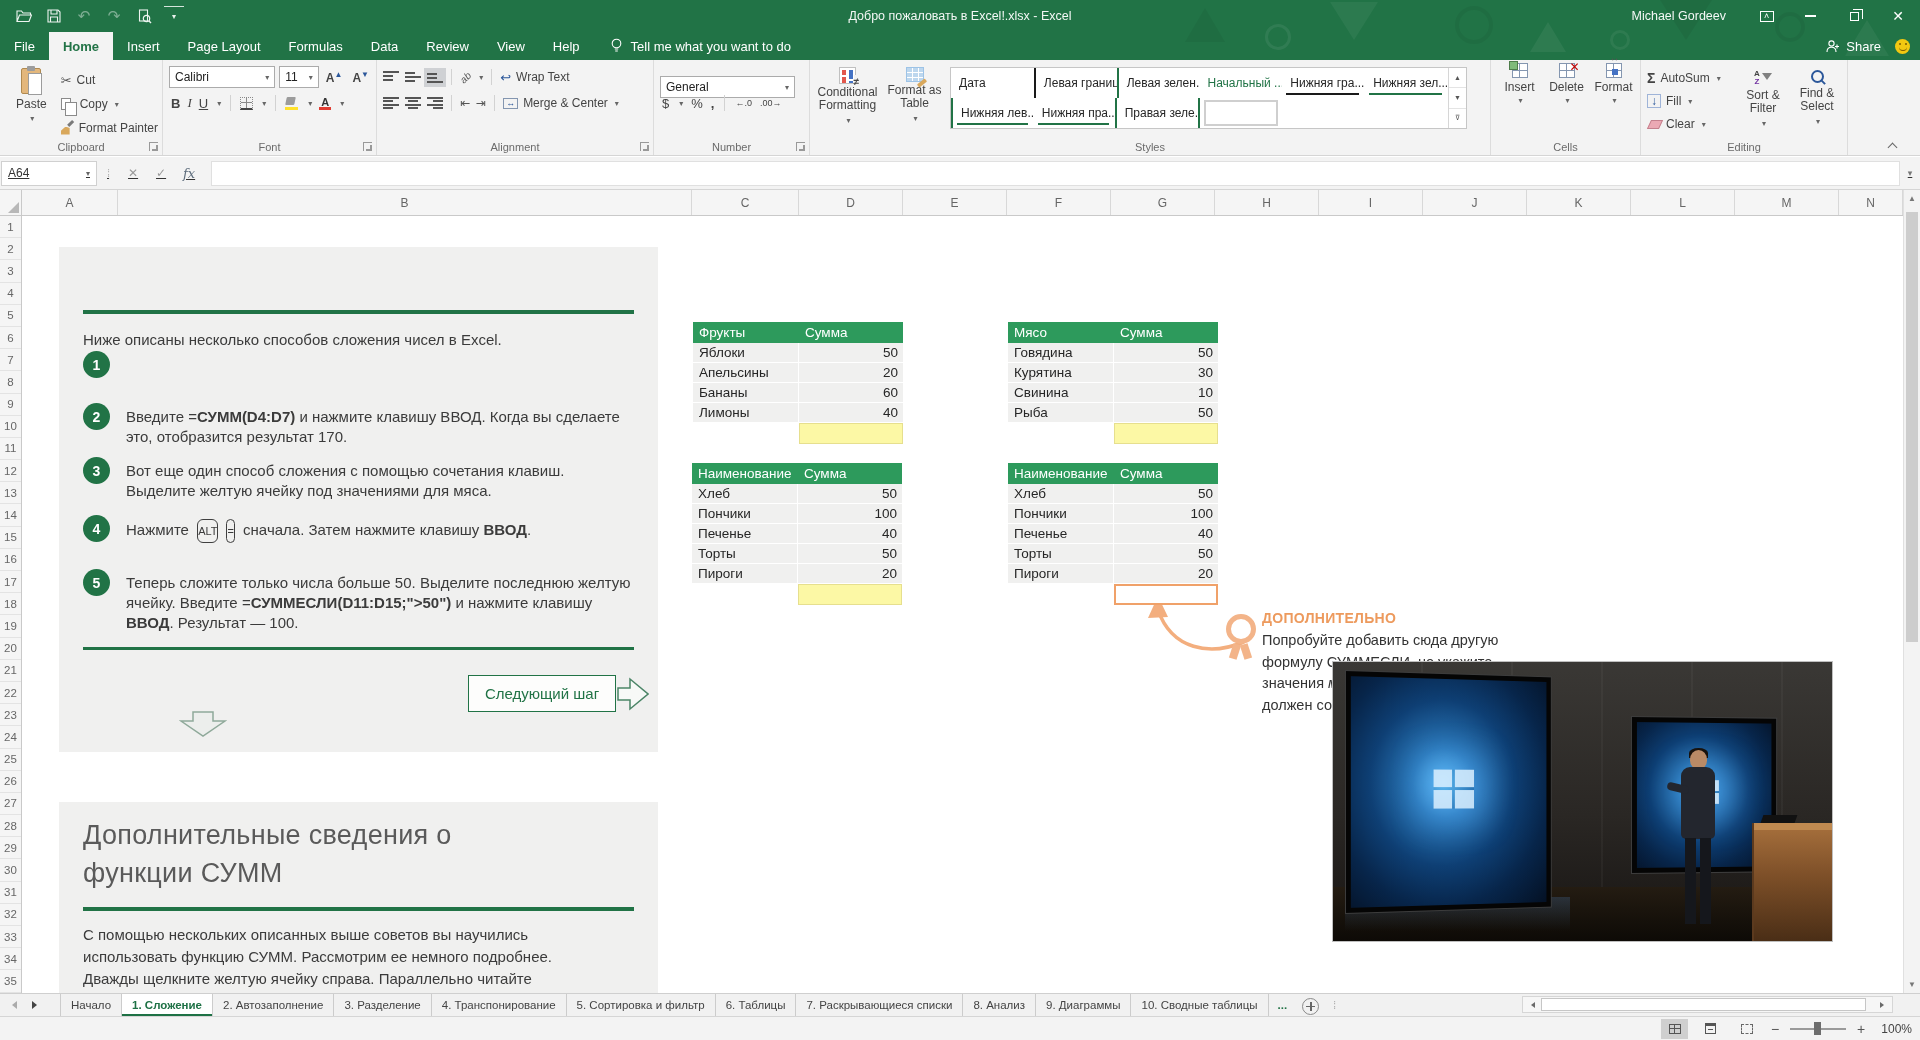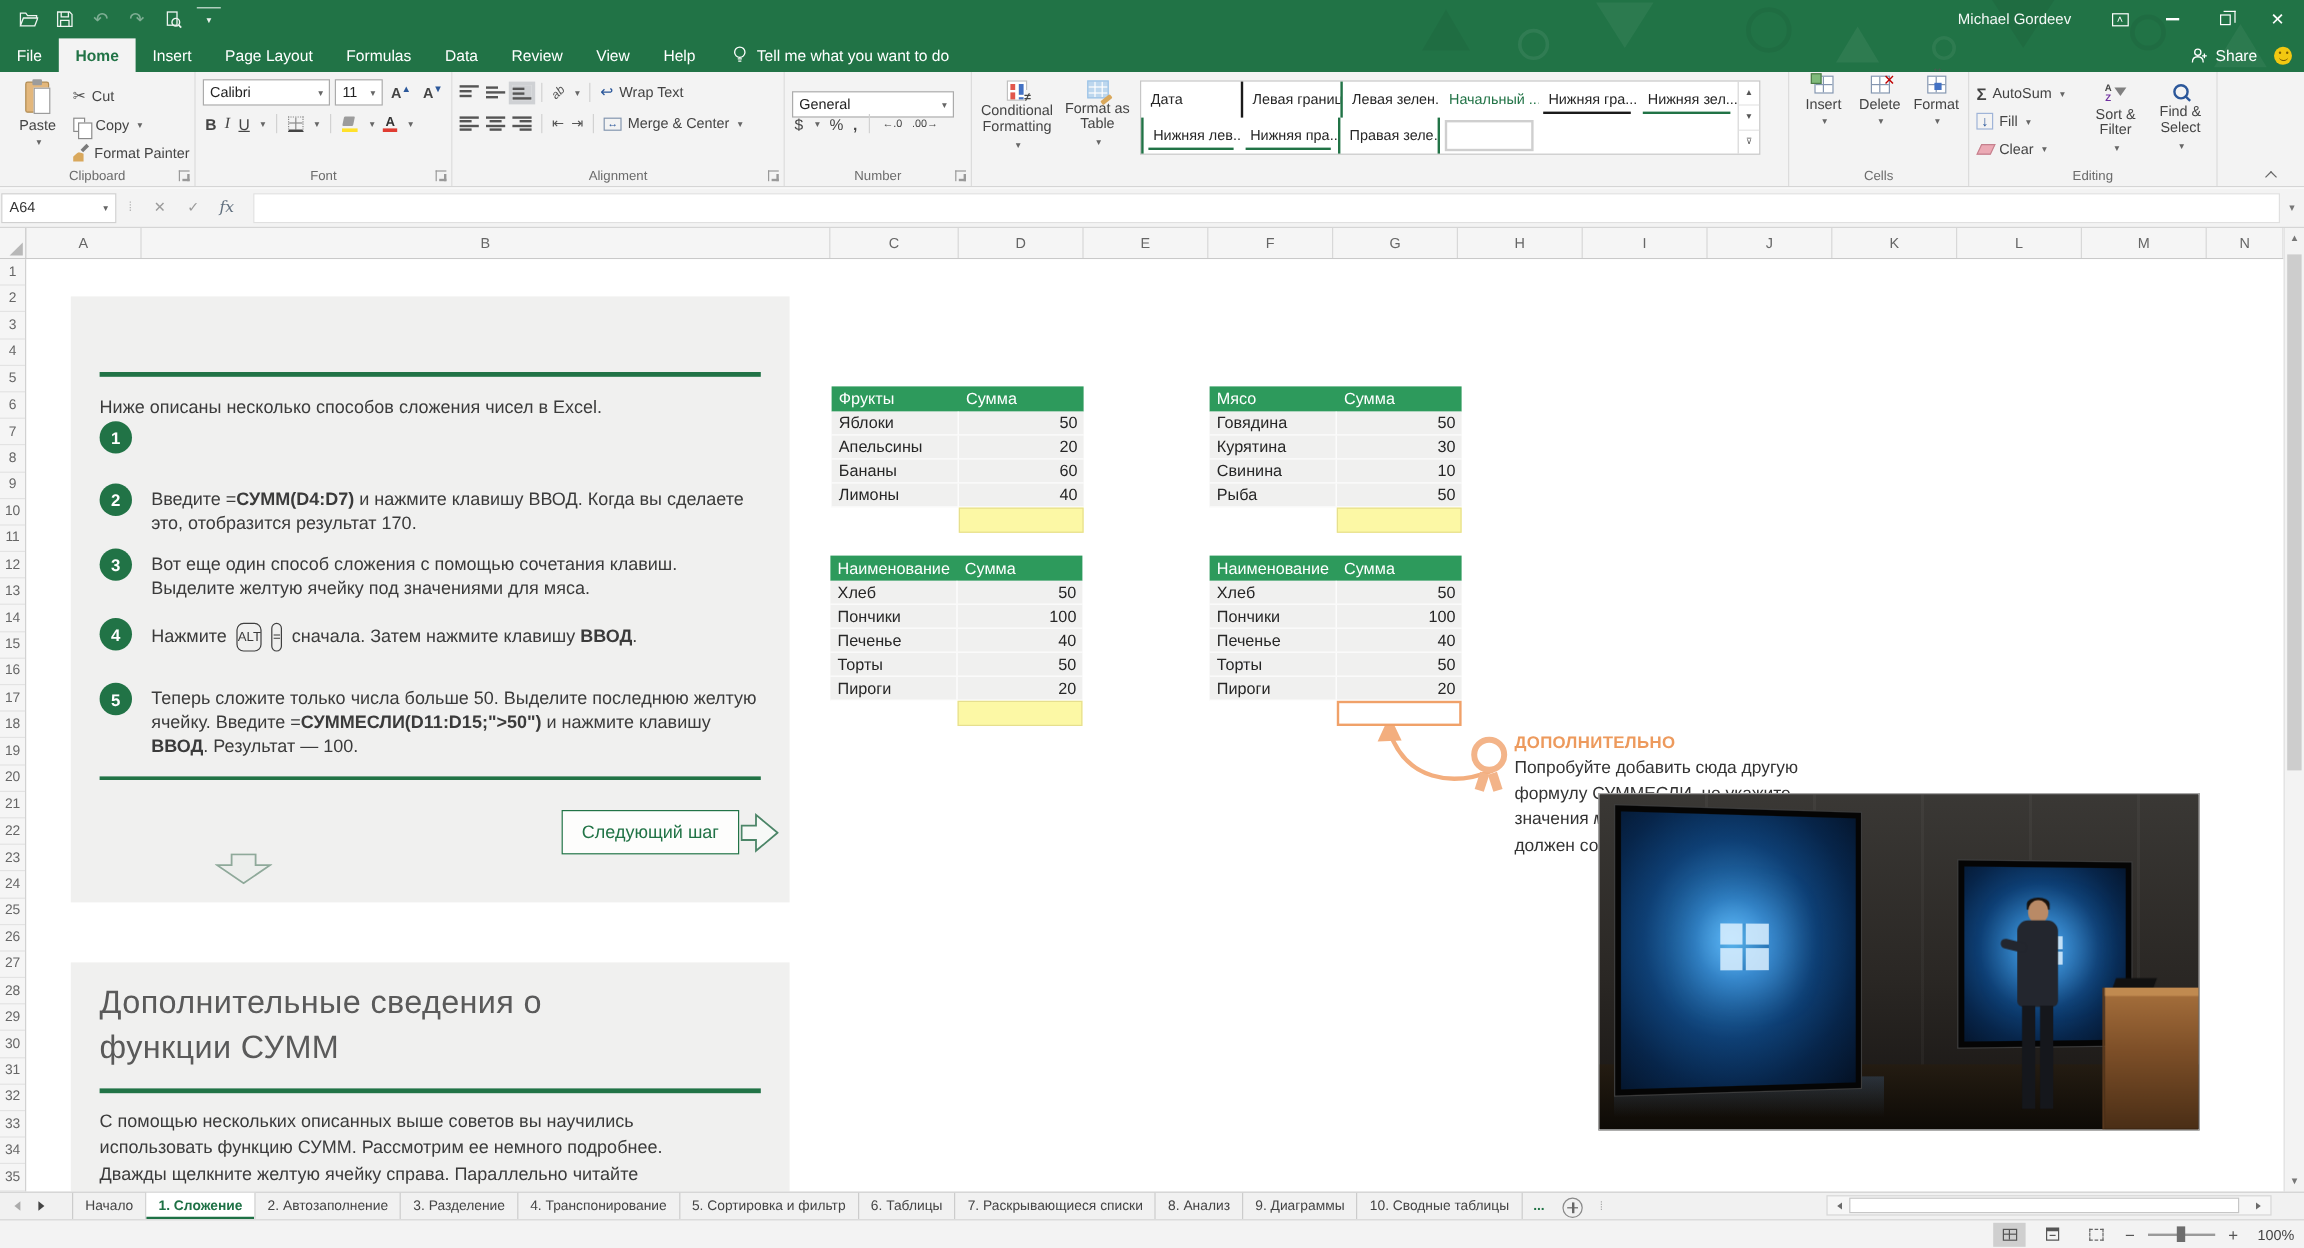--- a/index.html
+++ b/index.html
@@ -164,21 +164,21 @@
   .i-sort .az b { display:block; color:#444; }
   .i-sort .az i { display:block; font-style:normal; color:#7030A0; }
   .i-sort::after { content:""; position:absolute; right:0; top:3px; width:0; height:0; border:5px solid transparent; border-top:7px solid #808080; }
   .i-find { position:relative; width:15px; height:15px; }
   .i-find::before { content:""; position:absolute; left:1px; top:0; width:9px; height:9px; border:2px solid #2B579A; border-radius:50%; }
   .i-find::after { content:""; position:absolute; right:1px; bottom:0; width:2px; height:6px; background:#2B579A; transform:rotate(-45deg); }
   .collapse-ribbon { position:absolute; right:20px; bottom:4px; width:14px; height:10px; }
   .collapse-ribbon::before { content:""; position:absolute; left:3px; top:3px; width:6px; height:6px; border-left:1.5px solid #666; border-top:1.5px solid #666; transform:rotate(45deg); }
 
   
-  .fbar { position:absolute; left:0; top:157px; width:1920px; height:33px; background:#f3f3f3; border-bottom:1px solid #d5d5d5; display:flex; align-items:center; }
+  .fbar { position:absolute; left:0; top:157px; width:1920px; height:33px; background:#f3f3f3; border-bottom:1px solid #d5d5d5; display:flex; align-items:center;text-decoration:underline; }
   .namebox { width:96px; height:25px; margin-left:1px; background:#fff; border:1px solid #d0d0d0; display:flex; align-items:center; padding:0 6px; font-size:12px; color:#333; }
   .namebox .car { margin-left:auto; }
   .fsplit { color:#b5b5b5; font-size:11px; padding:0 10px; letter-spacing:-1px; }
   .fbtn { width:28px; text-align:center; color:#9a9a9a; font-size:12px; }
   .fx { font-family:"DejaVu Serif","Liberation Serif",serif; font-style:italic; color:#5f6e7d; font-size:13px; }
   .finput { flex:1; height:25px; background:#fff; border:1px solid #e0e0e0; margin-left:8px; }
   .fexpand { width:20px; text-align:center; color:#777; font-size:9px; }
 
   
   .colhead { position:absolute; left:0; top:190px; right:17px; height:26px; background:#f5f5f5; border-bottom:1px solid #c9c9c9; display:flex; }
@@ -336,20 +336,21 @@
         <span class="qbtn dim">↷</span>
         <span class="qbtn">
           <svg width="15" height="15" viewBox="0 0 15 15">
               <rect x="2.5" y="1" width="8" height="11" fill="none" stroke="#fff" stroke-width="1.1"></rect>
               <circle cx="9.5" cy="9.5" r="3.2" fill="none" stroke="#fff" stroke-width="1.2"></circle>
               <line x1="11.8" y1="11.8" x2="14" y2="14" stroke="#fff" stroke-width="1.4"></line>
             </svg>
         </span>
         <span class="qbtn qcaret">▾</span>
       </div>
+      <div class="tb-title">Добро пожаловать в Excel!.xlsx - Excel</div>
       <div class="tb-right">
         <span class="tb-user">Michael Gordeev</span>
         <span class="winbtn rdo">
             <span class="ico-rdo"></span>
           </span>
         <span class="winbtn">
             <span class="ico-min"></span>
           </span>
         <span class="winbtn">
             <span class="ico-restore"></span>
@@ -524,20 +525,21 @@
             <div class="csc ul-green br-green">Нижняя пра...</div>
             <div class="csc br-green">Правая зеле...</div>
             <div class="csc blank"></div>
           </div>
         <div class="gscroll">
           <span class="gsb">▲</span>
           <span class="gsb">▼</span>
           <span class="gsb" style="border-bottom:none">⊽</span>
         </div>
       </div>
+      <div class="glabel">Styles</div>
     </div>
 
     <div class="rgroup g-cells">
       <div class="cellbtn">
           <span class="i-gridbase i-ins"></span>
           <span>Insert</span>
           <span class="car">▾</span>
         </div>
       <div class="cellbtn">
           <span class="i-gridbase i-del"></span>

